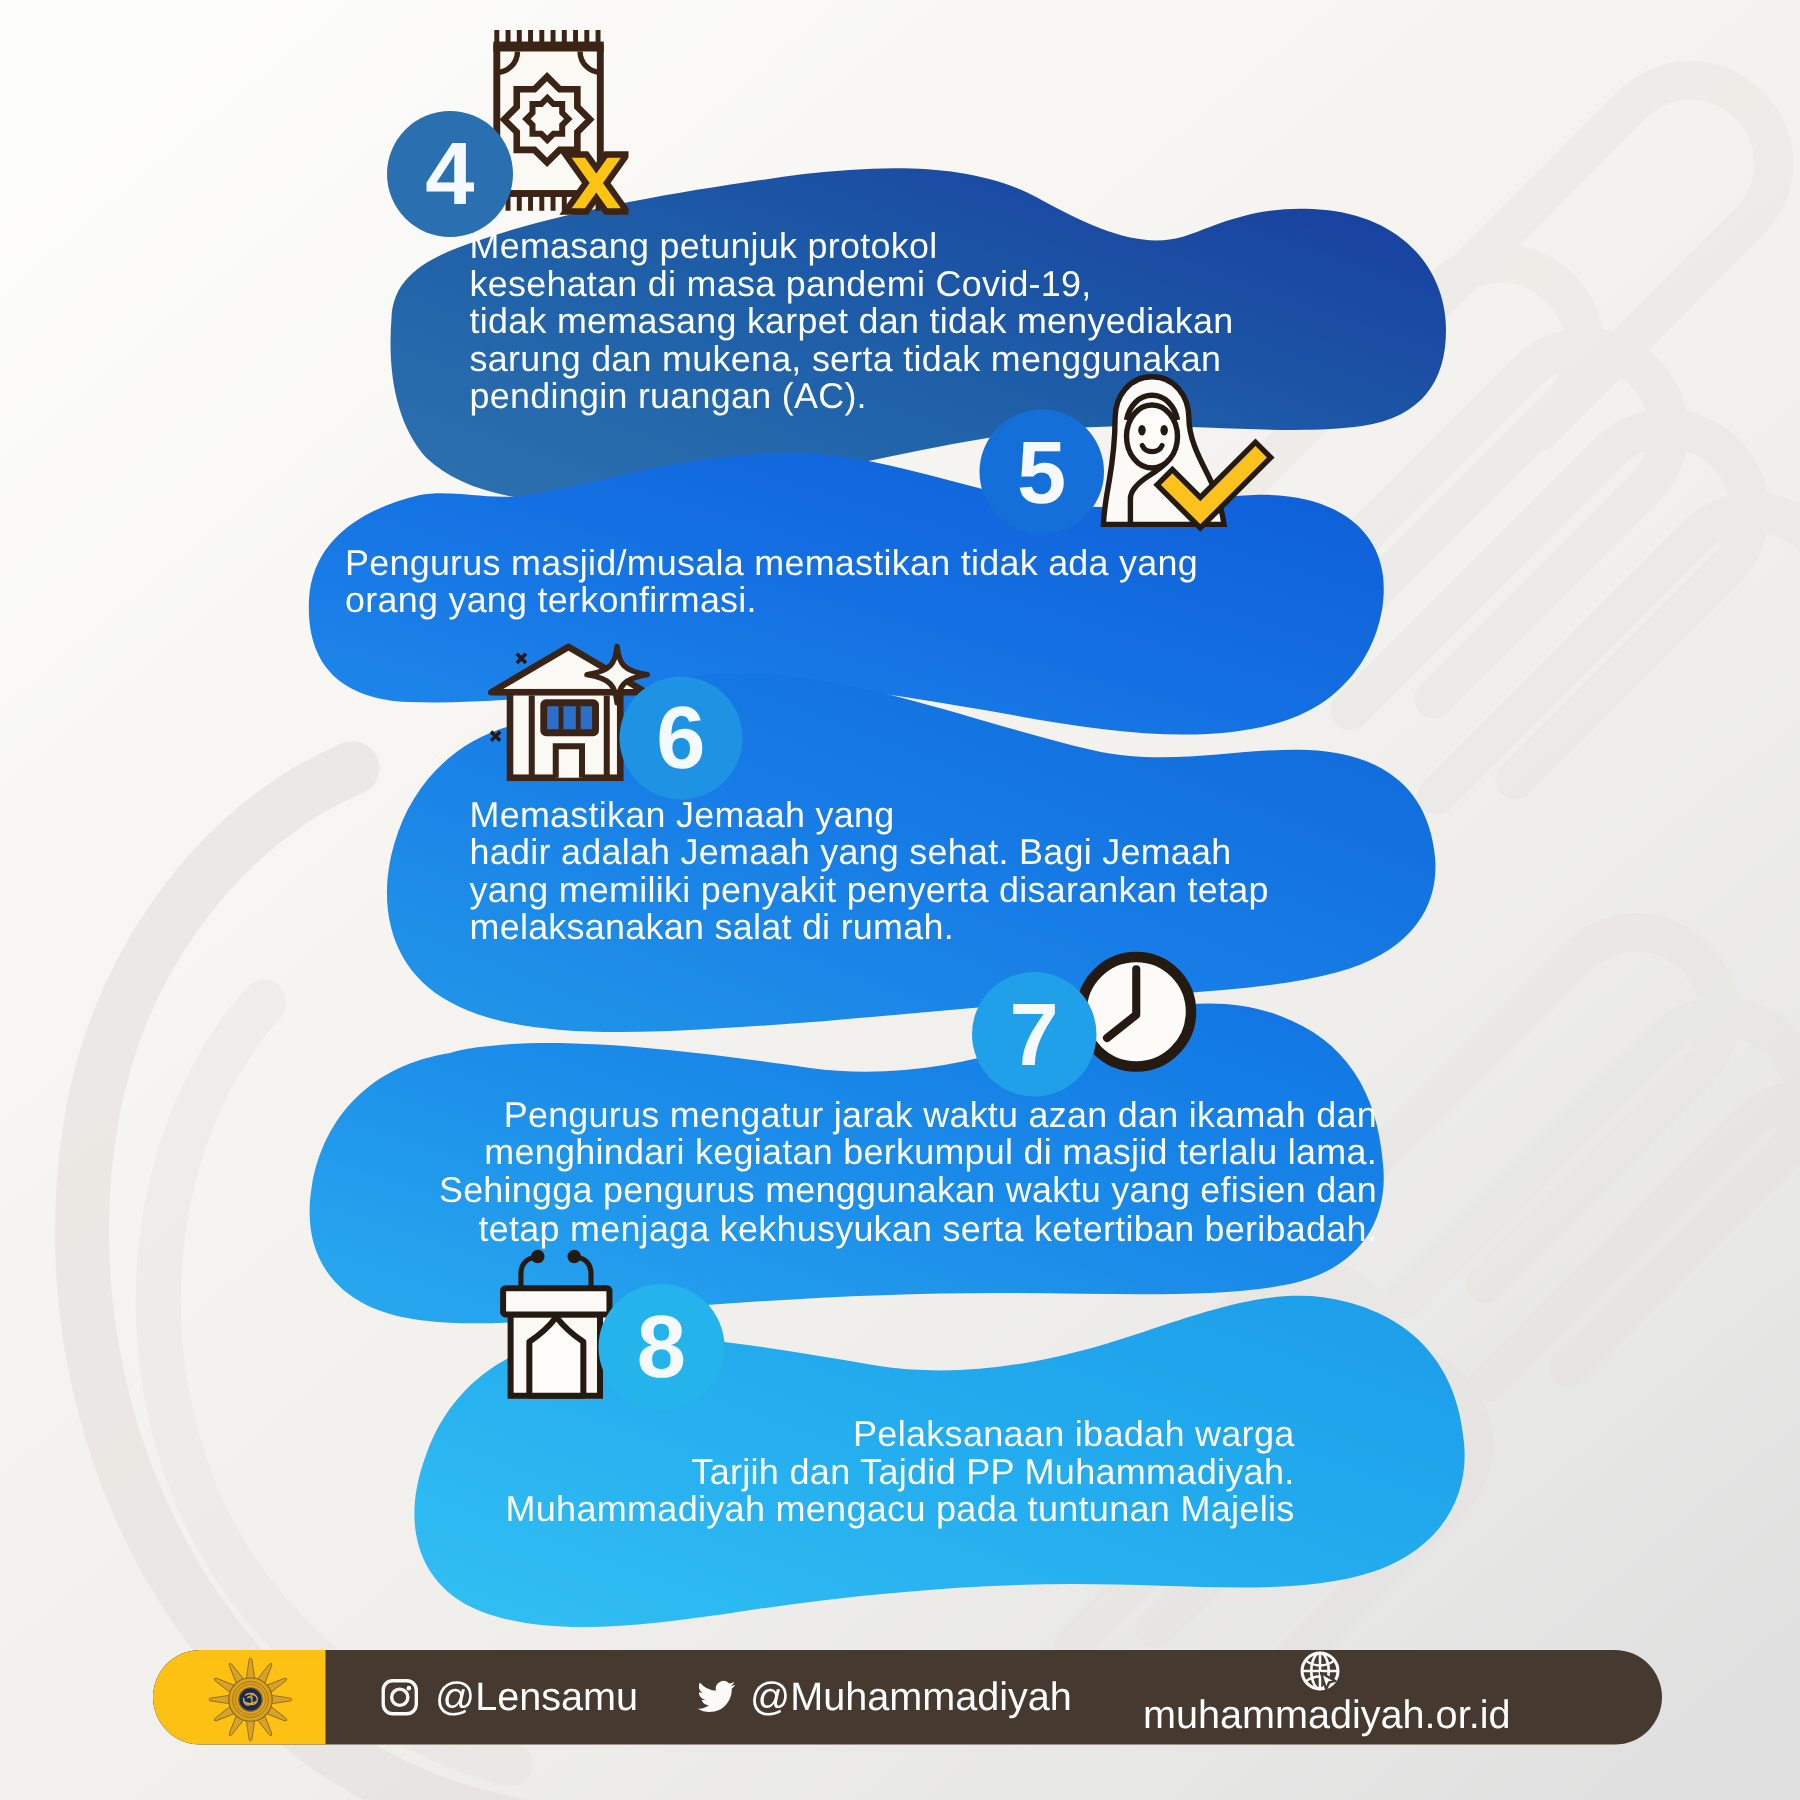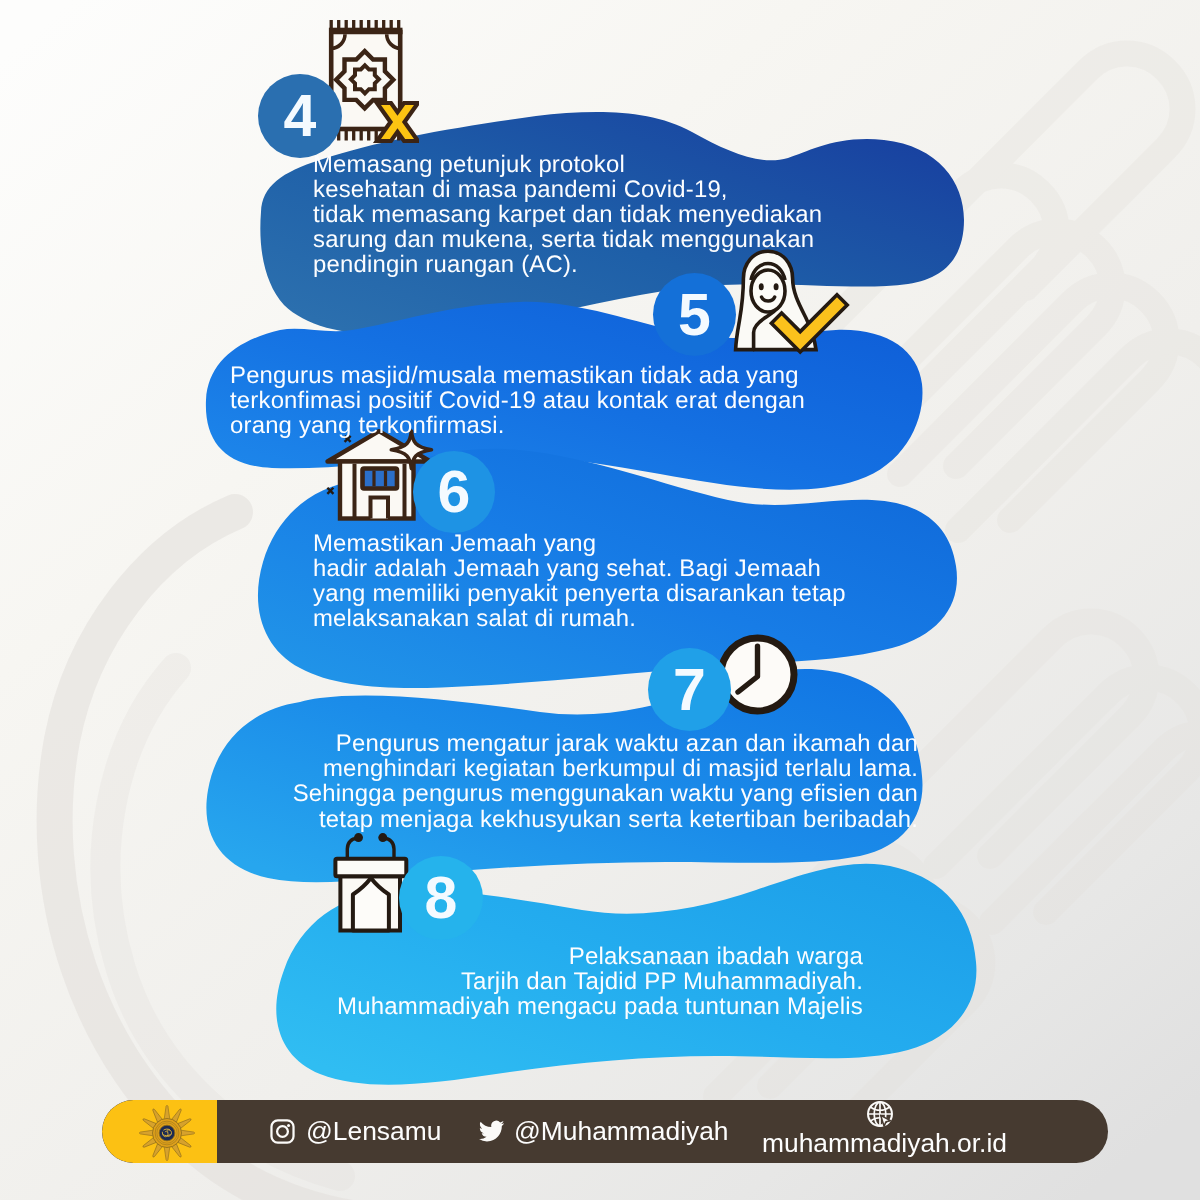--- a/index.html
+++ b/index.html
@@ -269,21 +269,20 @@
   <div class="txt" style="left:313px;top:151.5px;font-size:23.9px;line-height:25.2px;text-align:left;">
     <div>Memasang petunjuk protokol</div>
     <div>kesehatan di masa pandemi Covid-19,</div>
     <div>tidak memasang karpet dan tidak menyediakan</div>
     <div>sarung dan mukena, serta tidak menggunakan</div>
     <div>pendingin ruangan (AC).</div>
   </div>
 
   <div class="txt" style="left:230px;top:362.5px;width:618.5px;font-size:23.9px;line-height:25.2px;text-align:left;">
     <div>Pengurus masjid/musala memastikan tidak ada yang</div>
-    <div>terkonfimasi positif Covid-19 atau kontak erat dengan</div>
     <div>orang yang terkonfirmasi.</div>
   </div>
 
   <div class="txt" style="left:313px;top:530.5px;font-size:23.9px;line-height:25.2px;text-align:left;">
     <div>Memastikan Jemaah yang</div>
     <div>hadir adalah Jemaah yang sehat. Bagi Jemaah</div>
     <div>yang memiliki penyakit penyerta disarankan tetap</div>
     <div>melaksanakan salat di rumah.</div>
   </div>
 
@@ -325,30 +324,30 @@
           <g fill="none" stroke="#dcb03a" stroke-width="1.6" stroke-linecap="round">
             <path d="M -8.0 -1.5 C -8.2 4 -5.0 7.2 -1.2 6.2 C 2.0 5.2 2.8 1.5 0.8 -1.0"></path>
             <path d="M 0.4 -5.0 C 4.0 -6.6 7.6 -4.4 7.8 -0.6 C 8.0 3.4 4.8 6.4 1.0 5.8"></path>
             <path d="M -5.6 -5.2 C -2.8 -7.2 1.8 -7.4 4.4 -5.8"></path>
             <path d="M -6.6 3.0 C -3.2 5.2 2.2 5.4 5.8 2.8"></path>
             <path d="M -3.2 -2.0 C -2.0 -3.6 0.8 -3.6 2.0 -2.0"></path>
           </g>
         </svg>
       </div>
 
-      <div class="fentry" style="left:167px;">
+      <div class="fentry" style="left:151px;">
         <svg viewBox="0 0 24 24" width="27" height="27" style="margin-right:10px;">
           <rect x="2.2" y="2.2" width="19.6" height="19.6" rx="5.6" ry="5.6" fill="none" stroke="#fbfaf8" stroke-width="2"></rect>
           <circle cx="12" cy="12" r="4.8" fill="none" stroke="#fbfaf8" stroke-width="2"></circle>
           <circle cx="17.4" cy="6.6" r="1.35" fill="#fbfaf8"></circle>
         </svg>
         <span class="flabel">@Lensamu</span>
       </div>
 
-      <div class="fentry" style="left:376px;">
+      <div class="fentry" style="left:362px;">
         <svg viewBox="0 0 24 24" width="27" height="27" style="margin-right:9px;">
           <path fill="#fbfaf8" d="M23.3 4.6a9.2 9.2 0 0 1-2.66.73 4.65 4.65 0 0 0 2.04-2.56 9.3 9.3 0 0 1-2.95 1.12 4.63 4.63 0 0 0-7.9 4.22A13.15 13.15 0 0 1 2.3 3.27a4.63 4.63 0 0 0 1.44 6.18 4.6 4.6 0 0 1-2.1-.58v.06a4.64 4.64 0 0 0 3.72 4.54 4.7 4.7 0 0 1-2.09.08 4.64 4.64 0 0 0 4.33 3.22A9.3 9.3 0 0 1 .9 18.7a13.1 13.1 0 0 0 7.1 2.08c8.52 0 13.18-7.06 13.18-13.18l-.01-.6A9.4 9.4 0 0 0 23.3 4.6z"></path>
         </svg>
         <span class="flabel">@Muhammadiyah</span>
       </div>
 
       <div class="fentry" style="left:660px;flex-direction:column;">
         <svg viewBox="0 0 26 26" width="28" height="28" style="margin-right:8px;">
           <circle cx="13" cy="13" r="11.1" fill="none" stroke="#fbfaf8" stroke-width="1.9"></circle>
           <ellipse cx="13" cy="13" rx="5.4" ry="11.1" fill="none" stroke="#fbfaf8" stroke-width="1.6"></ellipse>

